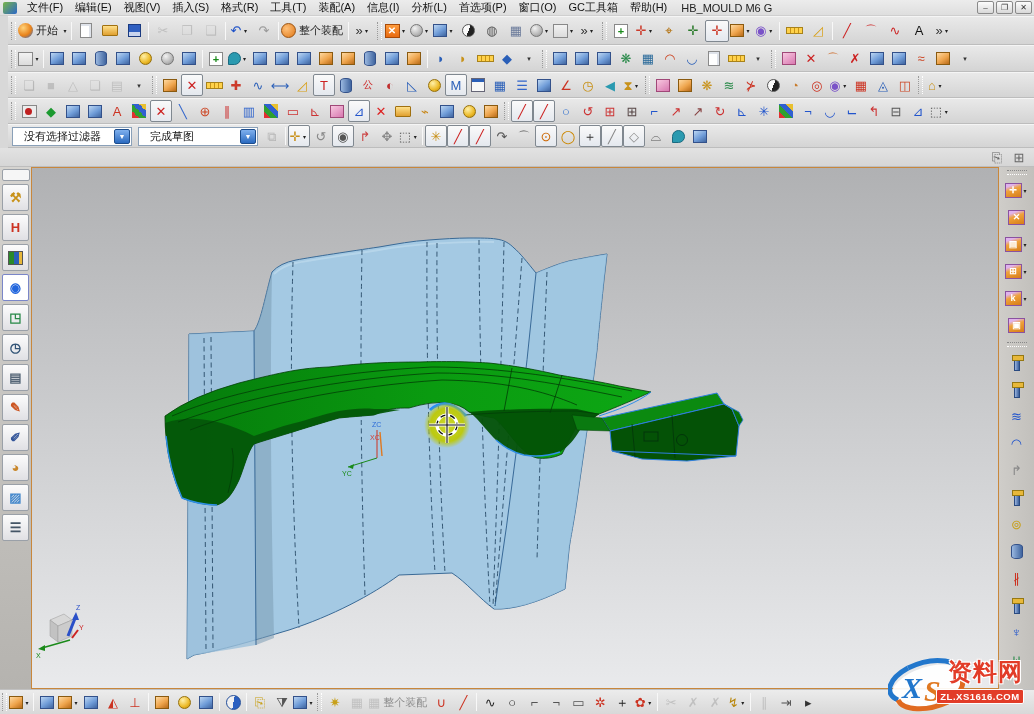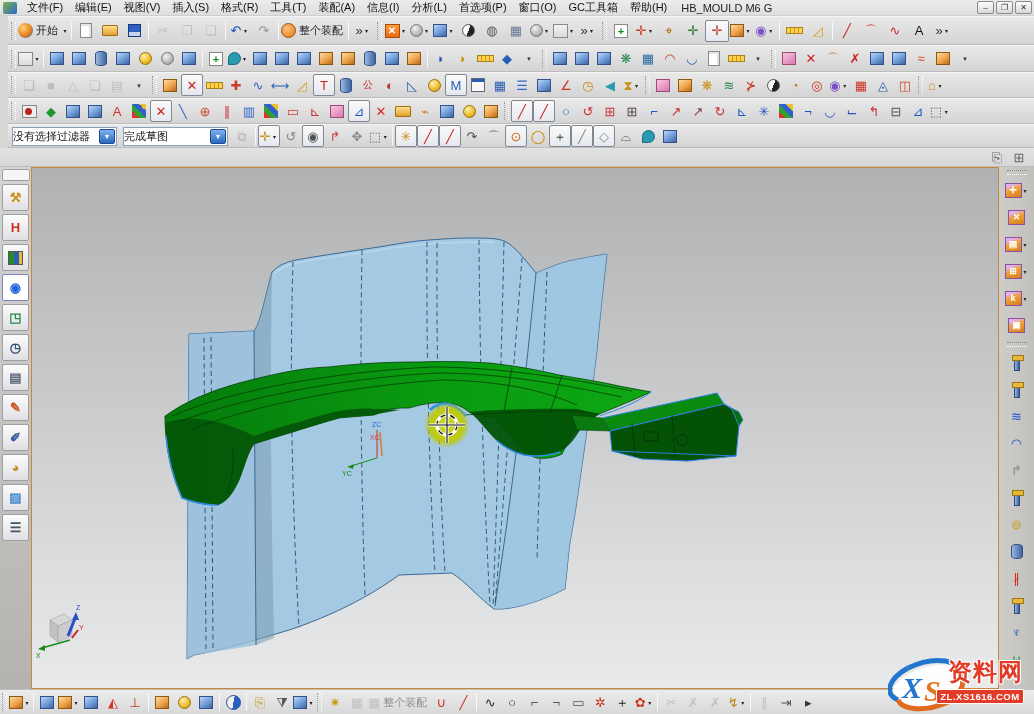--- a/index.html
+++ b/index.html
@@ -47,21 +47,21 @@
 .k-bolt:before{content:"";position:absolute;left:-3px;top:-1px;width:10px;height:4px;background:#e8b83a;border:1px solid #967812}
 .k-books{width:15px;height:14px;background:linear-gradient(90deg,#2a8a2a 0 5px,#2a5fb8 5px 10px,#e8b83a 10px 15px);border:1px solid #555}
 .k-cgrid{width:14px;height:14px;background:linear-gradient(45deg,#e03030 25%,#30a030 25% 50%,#3060d0 50% 75%,#e8c030 75%)}
 .k-calc{width:14px;height:14px;background:#f8f8f8;border:1px solid #667;box-shadow:inset 0 3px 0 #2a5fb8}
 .k-cyl{width:12px;height:15px;background:linear-gradient(90deg,#9ab8e0,#40659f);border-radius:5px/3px;border:1px solid #33518a}
 .k-compass{width:15px;height:15px;border-radius:50%;background:linear-gradient(100deg,#f0f0f0 50%,#2a5fc0 50%);border:1px solid #234e9a}
 .k-pink{width:14px;height:13px;background:linear-gradient(145deg,#f8c8e0,#d878b0);border:1px solid #a04878}
 .k-dotbox{width:15px;height:13px;background:#ececec;border:1px solid #888;position:relative}
 .k-dotbox:before{content:"";position:absolute;left:2px;top:2px;width:7px;height:7px;border-radius:50%;background:#c02020}
 .k-tealpen{width:13px;height:13px;border-radius:50% 50% 50% 0;background:#2a9ab0;border:1px solid #1a6a80}
-.combo{display:flex;align-items:center;height:19px;width:105px;border:1px solid #8aa0b8;background:#fff;font-size:11px;margin:0 3px;padding-left:0;color:#111}
+.combo{display:flex;align-items:center;height:19px;width:120px;border:1px solid #8aa0b8;background:#fff;font-size:11px;margin:0 3px;padding-left:11px;color:#111}
 .combo .cbtn{margin-left:auto;width:16px;height:15px;background:linear-gradient(#7fb0ee,#2a6ac0);border:1px solid #1c4c8c;border-radius:2px;color:#fff;font-size:7px;line-height:14px;text-align:center;margin-right:1px}
 #main{position:absolute;left:0;top:167px;width:1034px;height:522px;background:#c9c6c1}
 #leftbar{position:absolute;left:0;top:0;width:31px;height:522px;background:linear-gradient(#d6d4d0,#b5b3af);padding-top:14px}
 #leftbar:before{content:"";position:absolute;left:2px;top:2px;width:26px;height:10px;background:#f6f6f6;border:1px solid #9aa0a8;border-radius:2px}
 .tab{width:27px;height:27px;margin:3px 0 0 2px;background:linear-gradient(#fcfcfc,#e0e0e4);border:1px solid #9aa0a8;border-radius:2px;display:flex;align-items:center;justify-content:center;font-size:13px;font-weight:bold}
 .tab.sel{background:#fff;border-color:#7a86c8}
 #viewport{position:absolute;left:31px;top:0;width:968px;height:522px;border:1px solid #c8873c;background:linear-gradient(#b2b3b5,#e9eaec)}
 #scene{position:absolute;left:0;top:0}
 #rightbar{position:absolute;right:0;top:0;width:35px;height:522px;background:linear-gradient(90deg,#cfcdc9,#c2c0bc)}
 #rightbar .col{display:flex;flex-direction:column;align-items:center}

